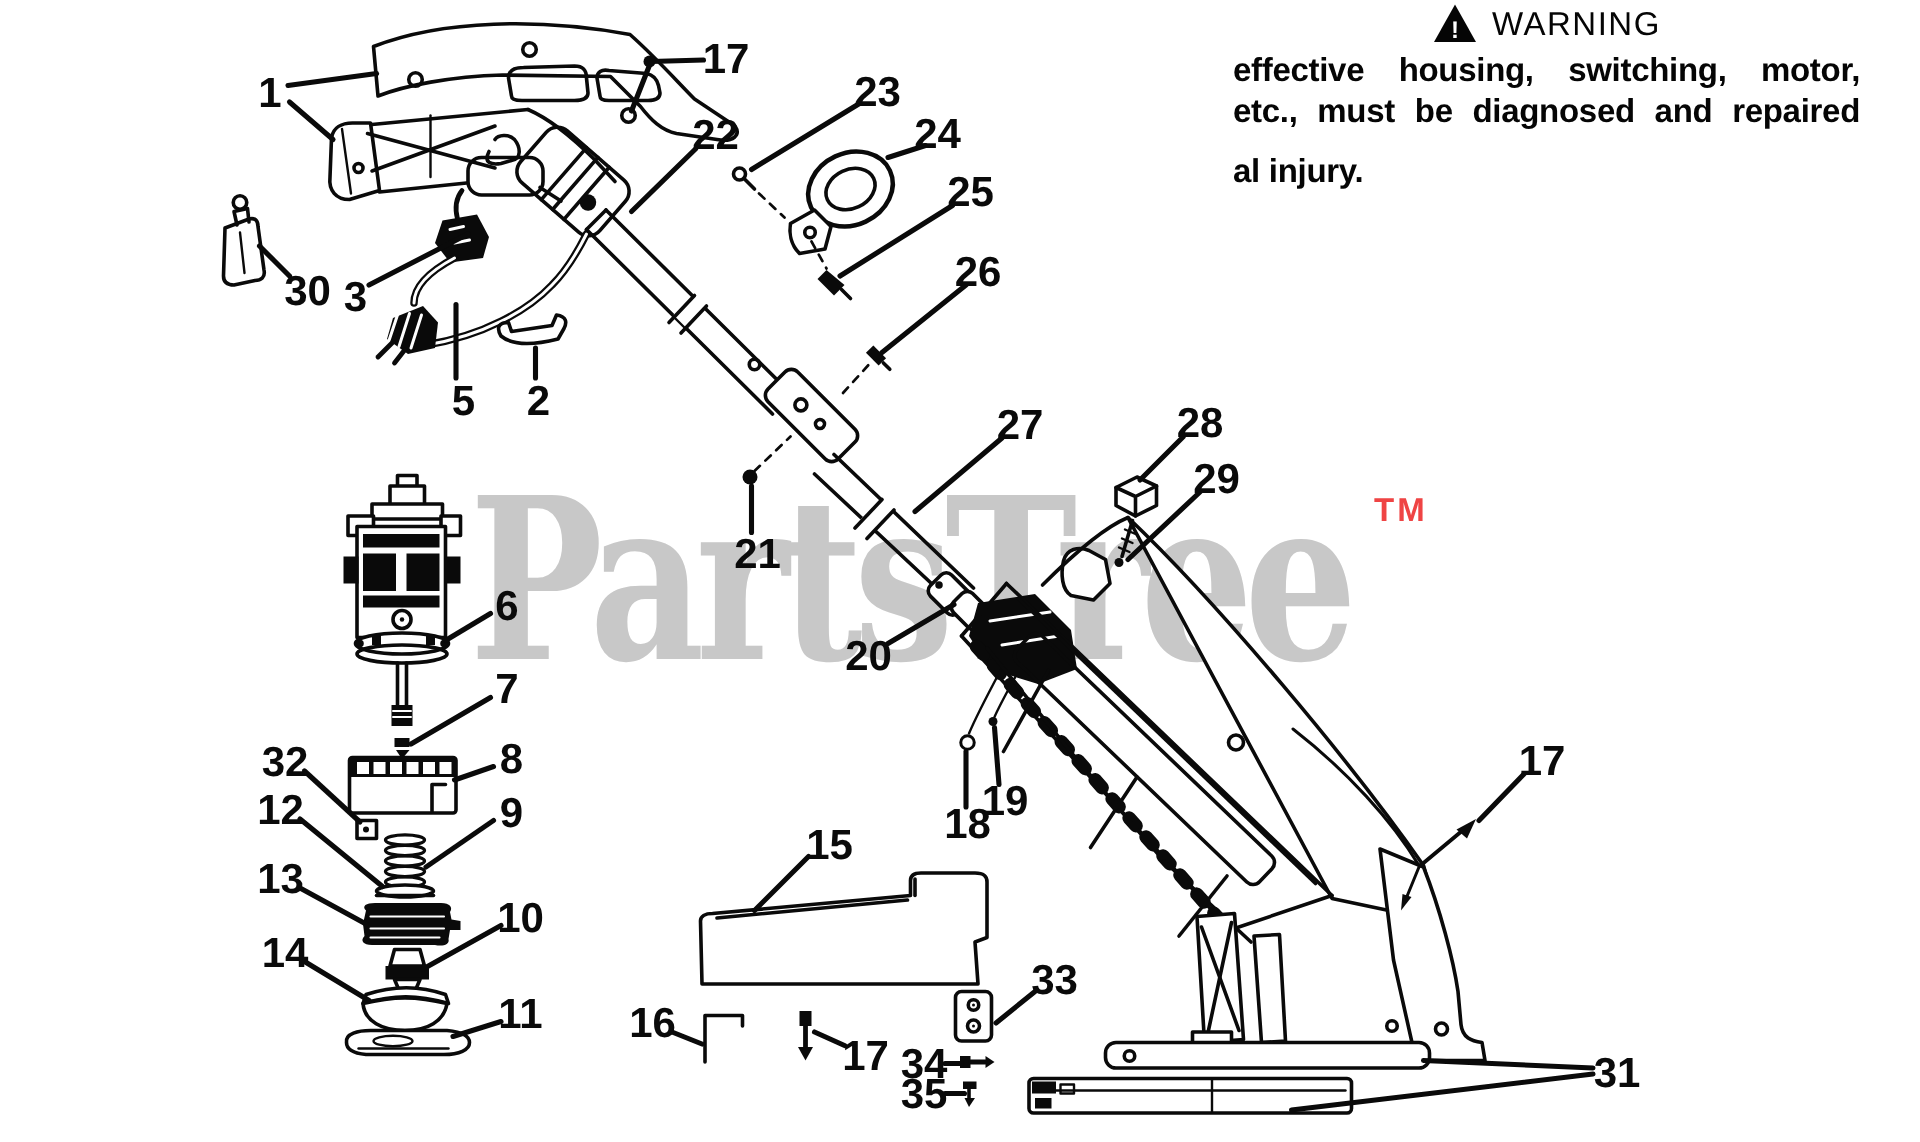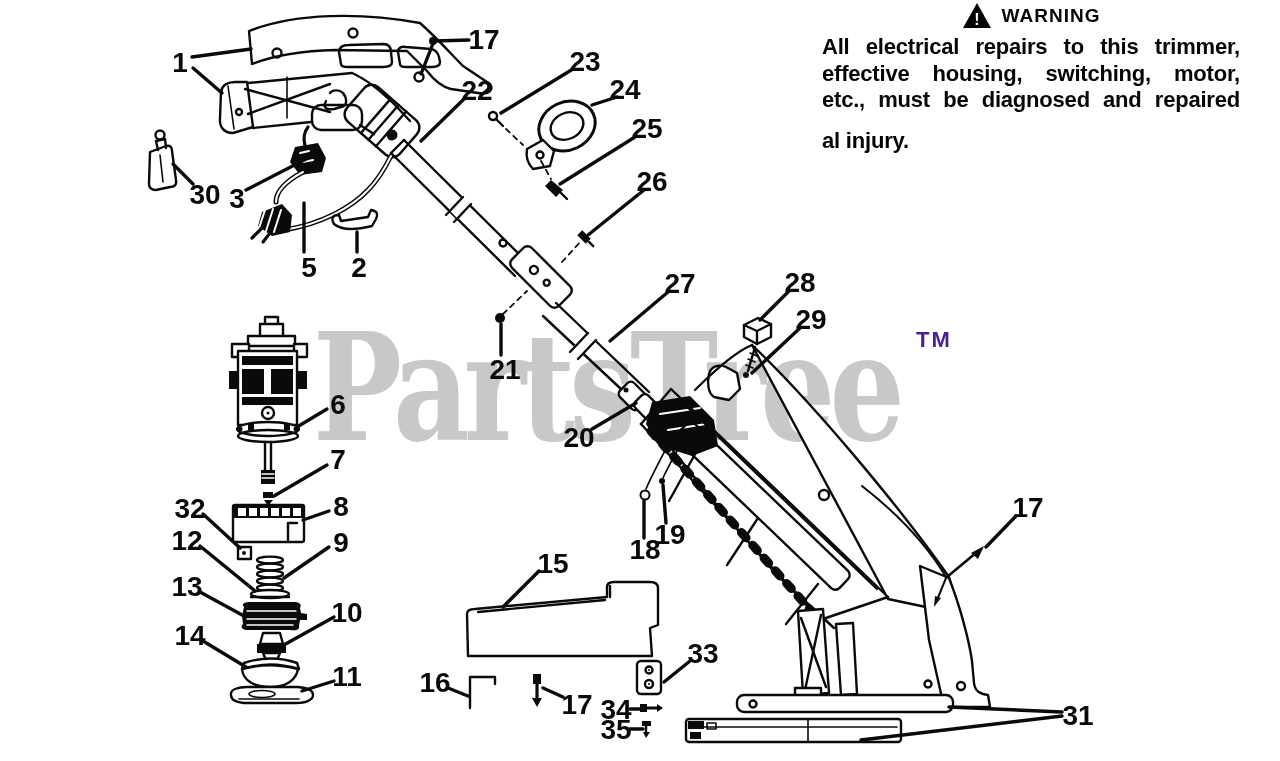--- a/index.html
+++ b/index.html
@@ -5,41 +5,41 @@
   html,body{margin:0;padding:0;background:#fff;}
   #stage{position:relative;width:1280px;height:761px;background:#fff;overflow:hidden;
          font-family:"Liberation Sans",sans-serif;}
   
   #watermark{position:absolute;left:313px;top:312px;z-index:1;
     font-family:"DejaVu Serif",serif;font-weight:bold;font-size:150px;line-height:1;
     letter-spacing:-0.05em;color:#c8c8c8;white-space:nowrap;
     transform:scaleX(0.79);transform-origin:0 0;}
   #watermark-tm{position:absolute;left:916px;top:327px;z-index:1;
     font-family:"Liberation Sans",sans-serif;font-weight:bold;font-size:22px;
-    color:#4c1d95;letter-spacing:2px;}
+    color:#ef4444;letter-spacing:2px;}
   
   #diagram{position:absolute;left:0;top:0;z-index:2;}
   #diagram path,#diagram line,#diagram rect,#diagram circle,#diagram ellipse,#diagram polygon,#diagram polyline{
     stroke:#0a0a0a;stroke-width:2.4;fill:none;stroke-linecap:round;stroke-linejoin:round;}
   #diagram .f{fill:#0a0a0a;stroke:none;}
   #diagram .w{fill:#ffffff;}
   #diagram .wq{fill:#ffffff;stroke:none;}
   #diagram .wline{stroke:#ffffff;stroke-width:2;}
   #diagram .thin{stroke-width:1.6;}
   #diagram .thick{stroke-width:3.2;}
   #diagram .dash{stroke-dasharray:5 5;stroke-width:1.8;}
   #diagram .darkdash{stroke-width:9;stroke-dasharray:7 10;}
   #diagram .leader{stroke:#0a0a0a;stroke-width:3.4;stroke-linecap:round;}
   #diagram .dotf{fill:#0a0a0a;stroke:none;}
   #diagram text.callout{font-family:"Liberation Sans",sans-serif;font-weight:bold;font-size:28px;
     fill:#0a0a0a;stroke:none;text-anchor:middle;dominant-baseline:central;}
   
   #warning{position:absolute;left:822px;top:2px;width:418px;z-index:3;color:#050505;}
   #warning .title-row{display:flex;align-items:center;justify-content:center;gap:10px;}
-  #warning .title-row .wtitle{font-weight:bold;font-size:19px;letter-spacing:1px;}
+  #warning .title-row .wtitle{font-weight:normal;font-size:22px;letter-spacing:1px;}
   #warning .body{margin-top:5px;font-weight:bold;font-size:22px;line-height:26.6px;
     letter-spacing:-0.2px;}
   #warning .warn-line{text-align:justify;text-align-last:justify;white-space:normal;}
   #warning .warn-line.last{text-align-last:left;margin-top:14px;}
 </style>
 </head>
 <body>
 
 <div id="stage">
 
@@ -412,20 +412,19 @@
 
   <div id="warning">
     <div class="title-row">
       <svg width="30" height="27" viewBox="0 0 30 27">
         <polygon points="15,1 29,26 1,26" fill="#050505"></polygon>
         <text x="15" y="23" text-anchor="middle" font-family="Liberation Sans,sans-serif" font-weight="bold" font-size="16" fill="#ffffff">!</text>
       </svg>
       <span class="wtitle">WARNING</span>
     </div>
     <div class="body">
-        <div class="warn-line">All electrical repairs to this trimmer,</div>
         <div class="warn-line">effective housing, switching, motor,</div>
         <div class="warn-line">etc., must be diagnosed and repaired</div>
         <div class="warn-line last">al injury.</div>
       </div>
   </div>
 
 </div>
 
 </body></html>

